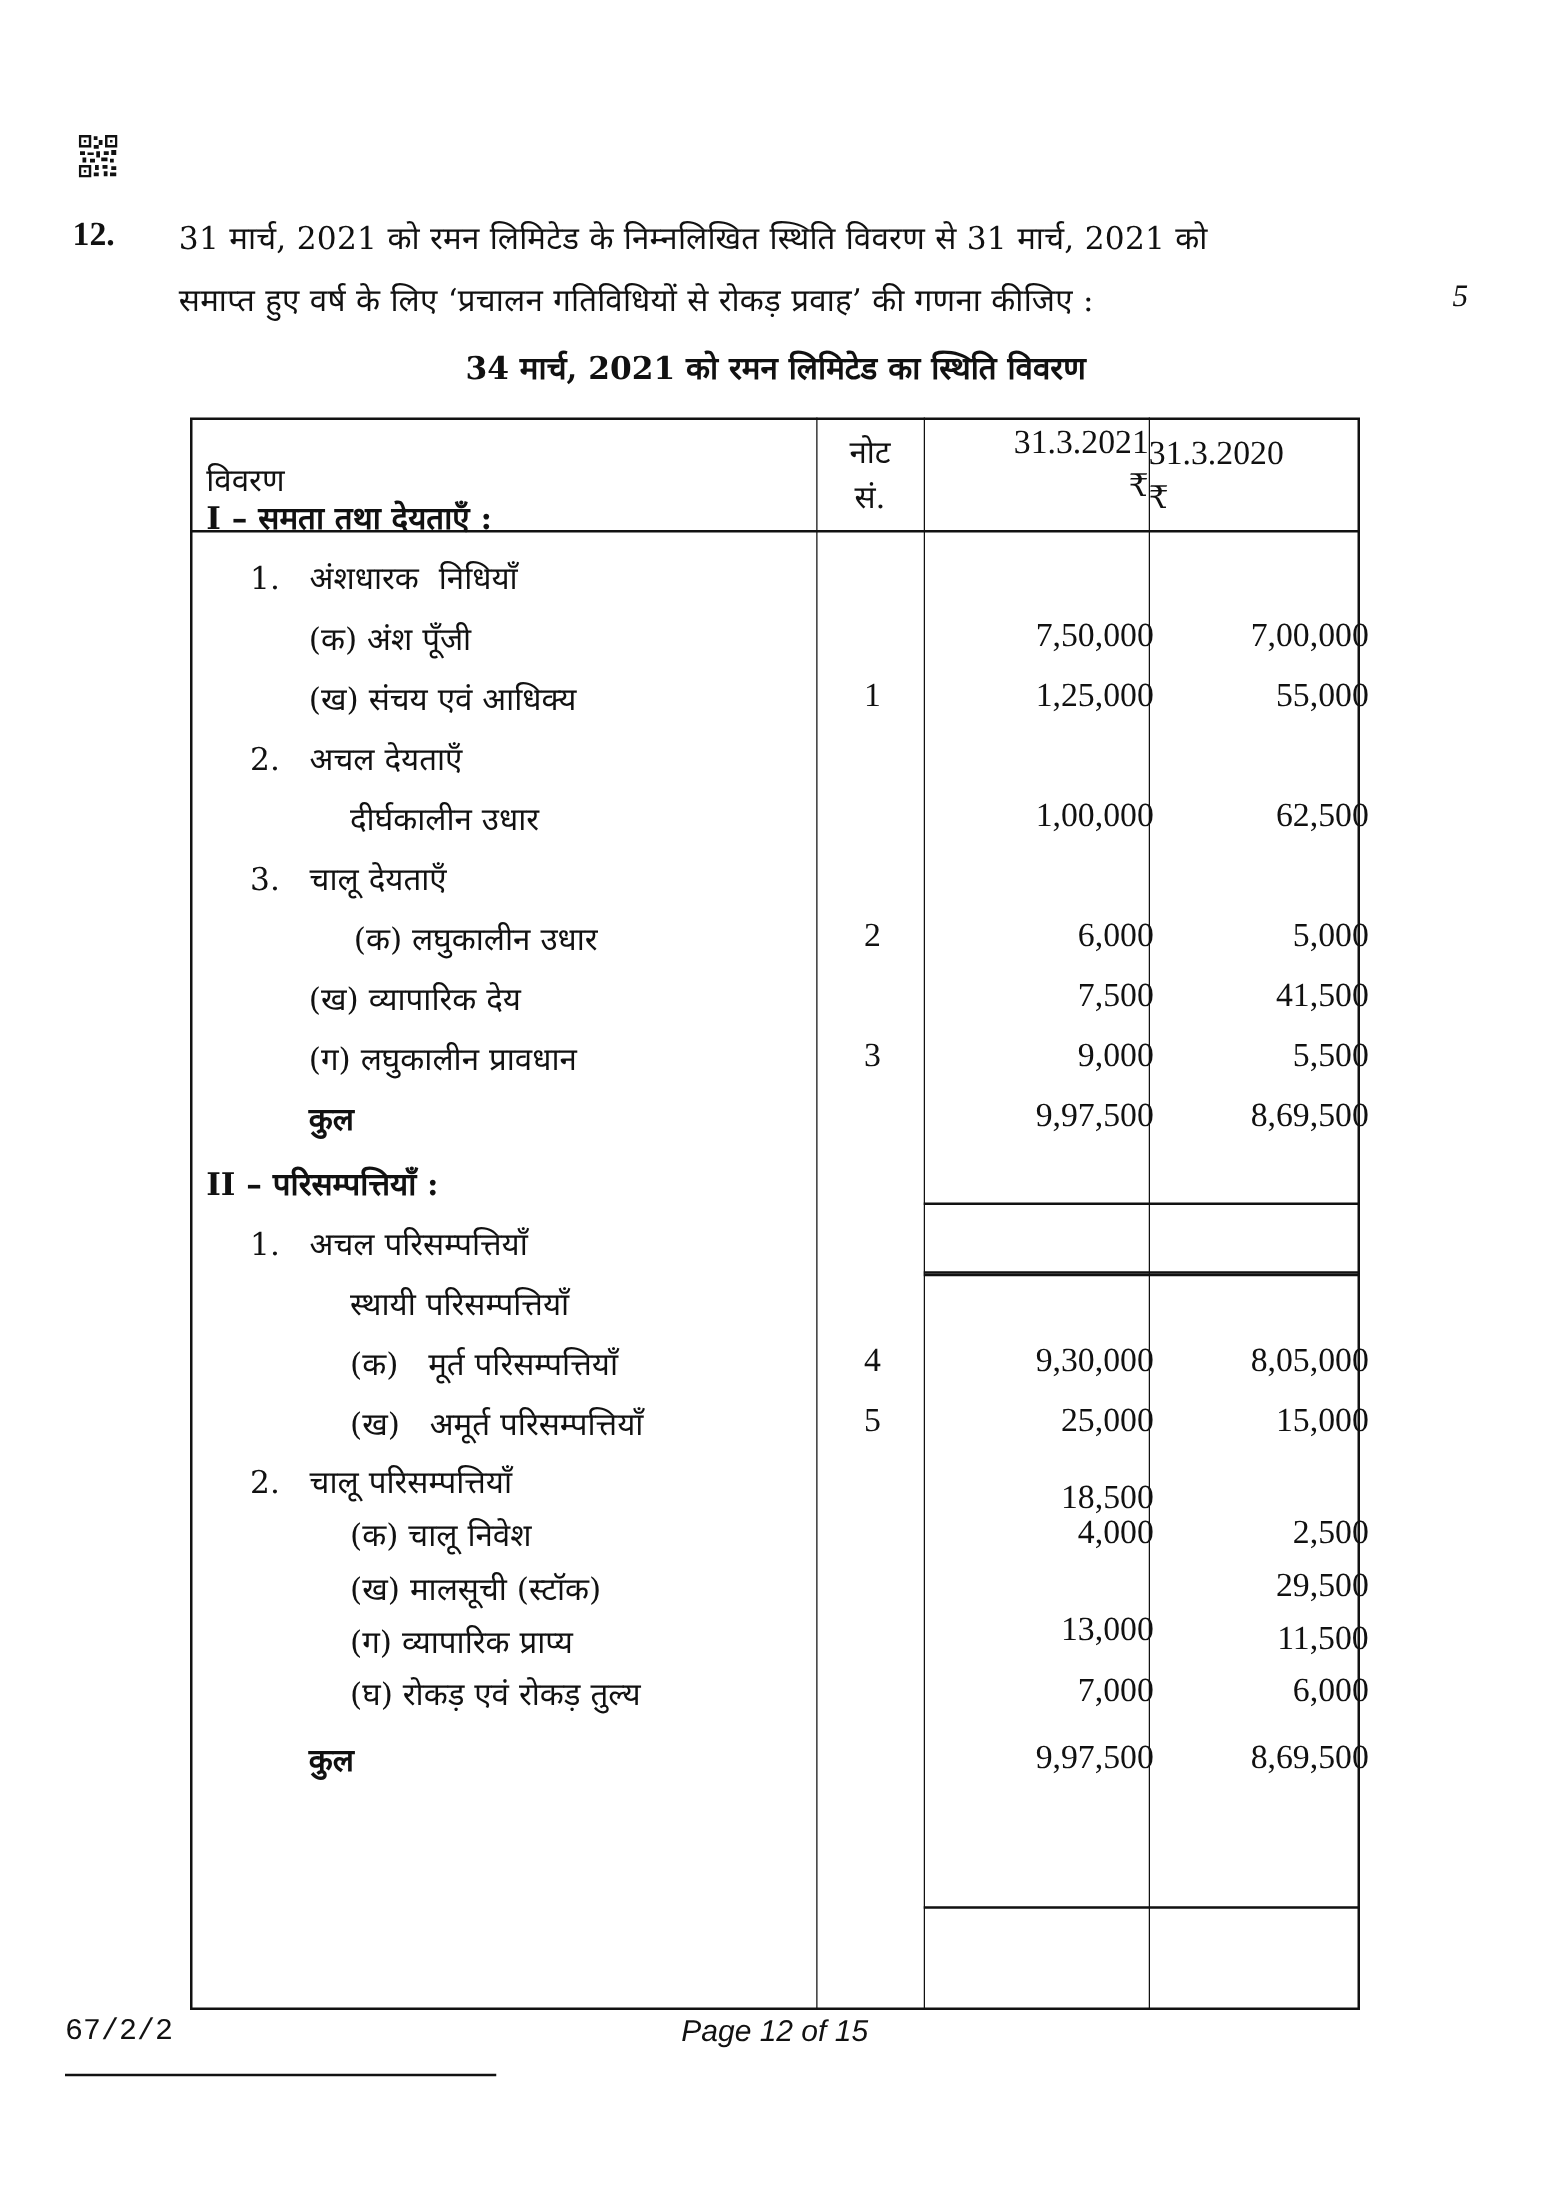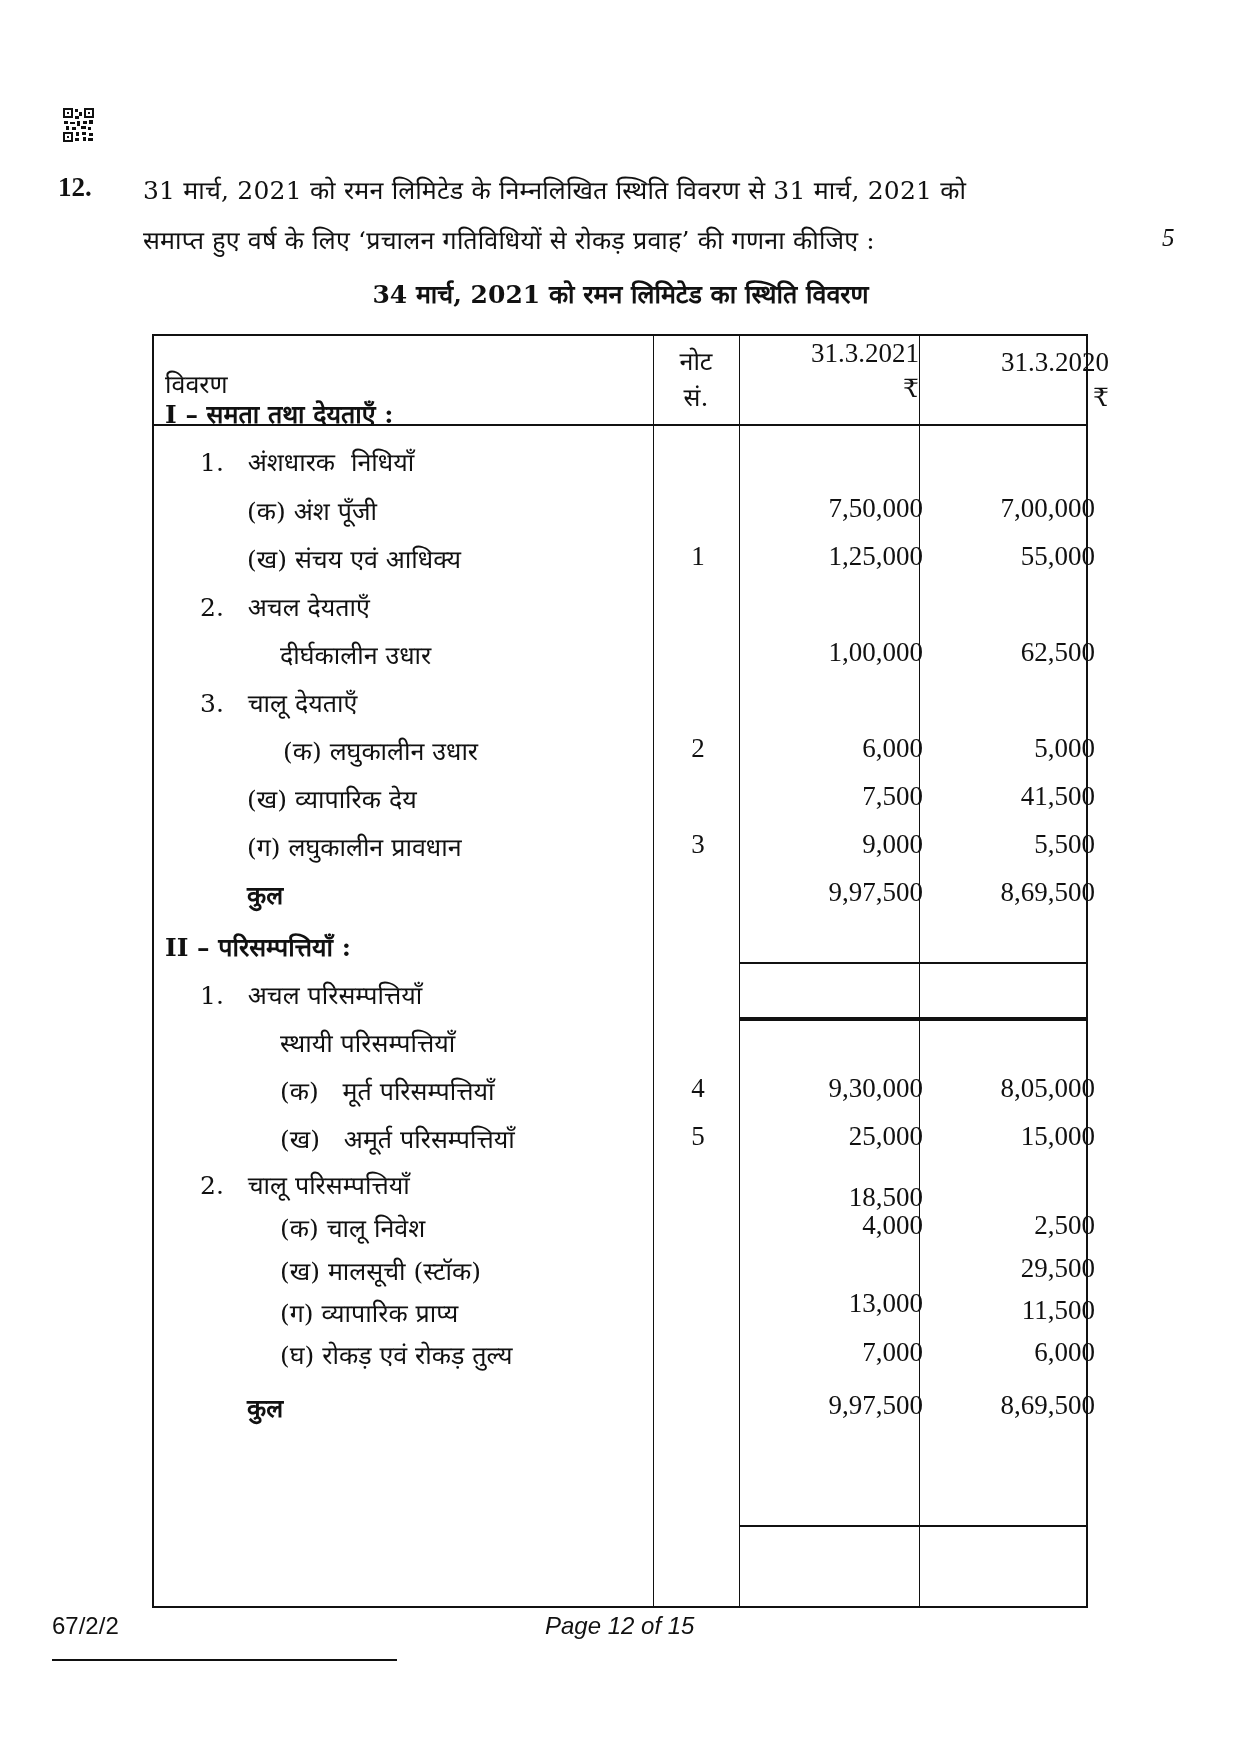--- a/index.html
+++ b/index.html
@@ -24,23 +24,23 @@
   .cell { position: absolute; font-size: 25px; white-space: nowrap; font-family: "DejaVu Serif", serif; }
   .num { font-family: "Liberation Serif", serif; font-size: 27px; }
   .amt1 { right: 318px; text-align: right; }
   .amt2 { right: 146px; text-align: right; }
   .note { left: 682px; width: 32px; text-align: center; }
   .bold { font-weight: bold; }
 
   .hdr-part { left: 165px; top: 366px; }
   .hdr-note { left: 653px; width: 86px; text-align: center; top: 344px; line-height: 36px; }
   .hdr-d1 { left: 739px; width: 180px; text-align: right; top: 335px; line-height: 36px; }
-  .hdr-d2 { left: 919px; width: 190px; text-align: right; top: 344px; line-height: 36px; }
+  .hdr-d2 { left: 919px; width: 190px; text-align: left; top: 344px; line-height: 36px; }
 
-  .footer-code { position: absolute; left: 52px; top: 1612px; font-size: 24px; font-family: Liberation Sans, sans-serif; }
+  .footer-code { position: absolute; left: 52px; top: 1612px; font-size: 24px; font-family: Liberation Mono, monospace; }
   .footer-page { position: absolute; left: 545px; top: 1612px; font-size: 24px; font-style: italic; font-family: "Liberation Sans", sans-serif; }
   .footer-rule { position: absolute; left: 52px; top: 1659px; width: 345px; border-top: 2px solid #111; }
 </style>
 </head>
 <body>
 
 <svg class="qr" viewBox="0 0 31 34">
   <rect x="0" y="0" width="10" height="10" fill="#111"></rect>
     <rect x="2" y="2" width="6" height="6" fill="#fff"></rect>
     <rect x="4" y="4" width="2" height="2" fill="#111"></rect>

